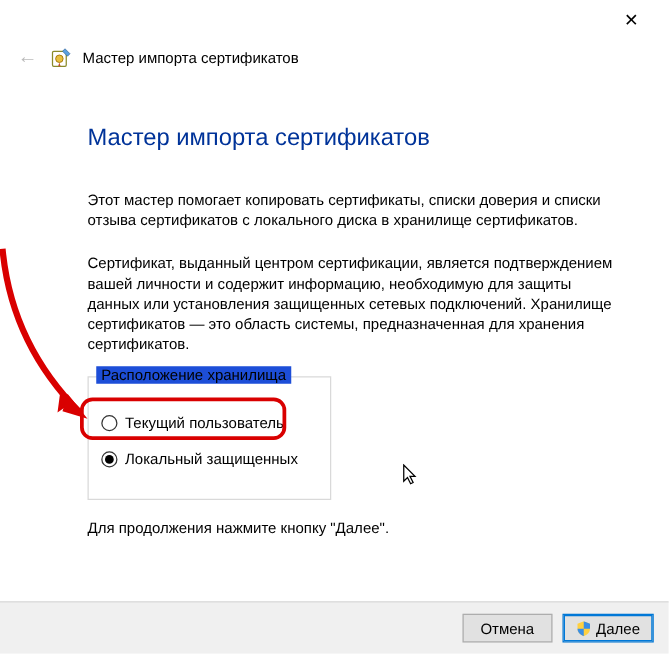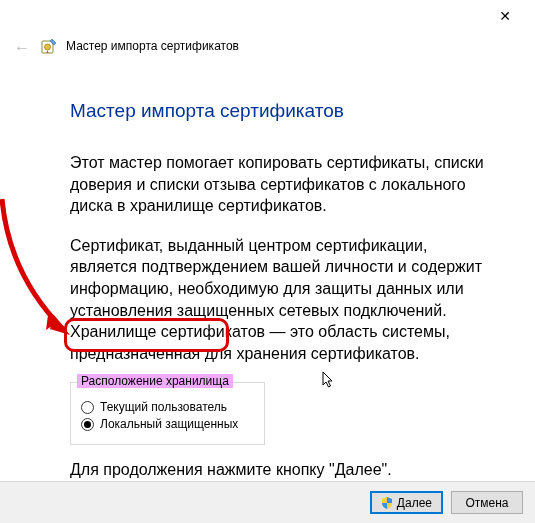--- a/index.html
+++ b/index.html
@@ -53,43 +53,43 @@
     left: 70px;
     right: 40px;
   }
   .main-heading {
     font-size: 19px;
     color: #003399;
     font-weight: 400;
     margin-bottom: 30px;
   }
   .para {
-    font-size: 16px;
+    font-size: 12px;
     line-height: 1.35;
     color: #000;
     margin-bottom: 18px;
   }
   .group-box {
     position: relative;
     border: 1px solid #d9d9d9;
     width: 195px;
     padding: 14px 10px 10px 10px;
     margin-top: 6px;
     margin-bottom: 14px;
   }
   .group-box .legend {
     position: absolute;
     top: -9px; left: 6px;
-    background: #f0abfc;
+    background: #1d4ed8;
     padding: 0 4px;
     font-size: 12px;
   }
   .radio-row {
     display: flex; align-items: center; gap: 6px;
-    margin: 3px 0;
+    margin: 15px 0;
     font-size: 12px;
   }
   .radio {
     width: 13px; height: 13px;
     border: 1px solid #333;
     border-radius: 50%;
     display: flex; align-items: center; justify-content: center;
     background: #fff;
   }
   .radio.selected::after {
@@ -192,24 +192,24 @@
   <path d="M 8 4 Q 15 80 70 135" stroke="#d90000" stroke-width="5" fill="none"></path>
   <polygon points="70,135 54,120 52,135 62,128" fill="#d90000"></polygon>
   <polygon points="76,140 56,134 60,120" fill="#d90000"></polygon>
 </svg>
 
 <svg class="cursor-arrow" style="left:322px; top:371px;" viewBox="0 0 14 18">
   <path d="M1 1 L1 14 L4 11 L6.5 16 L8.5 15 L6 10 L10 10 Z" fill="#fff" stroke="#000" stroke-width="1"></path>
 </svg>
 
 <div class="footer">
+  <div class="btn">
+    <span>Отмена</span>
+  </div>
   <div class="btn primary">
     <svg class="shield" viewBox="0 0 12 12">
       <path d="M6 0 L11 2 L11 6 Q11 10 6 12 Q1 10 1 6 L1 2 Z" fill="#ffd040"></path>
       <path d="M6 0 L11 2 L11 6 L6 6 Z" fill="#3a8ee6"></path>
       <path d="M6 6 L6 12 Q1 10 1 6 Z" fill="#3a8ee6"></path>
     </svg>
     <span>Далее</span>
   </div>
-  <div class="btn">
-    <span>Отмена</span>
-  </div>
 </div>
 
 </body></html>

